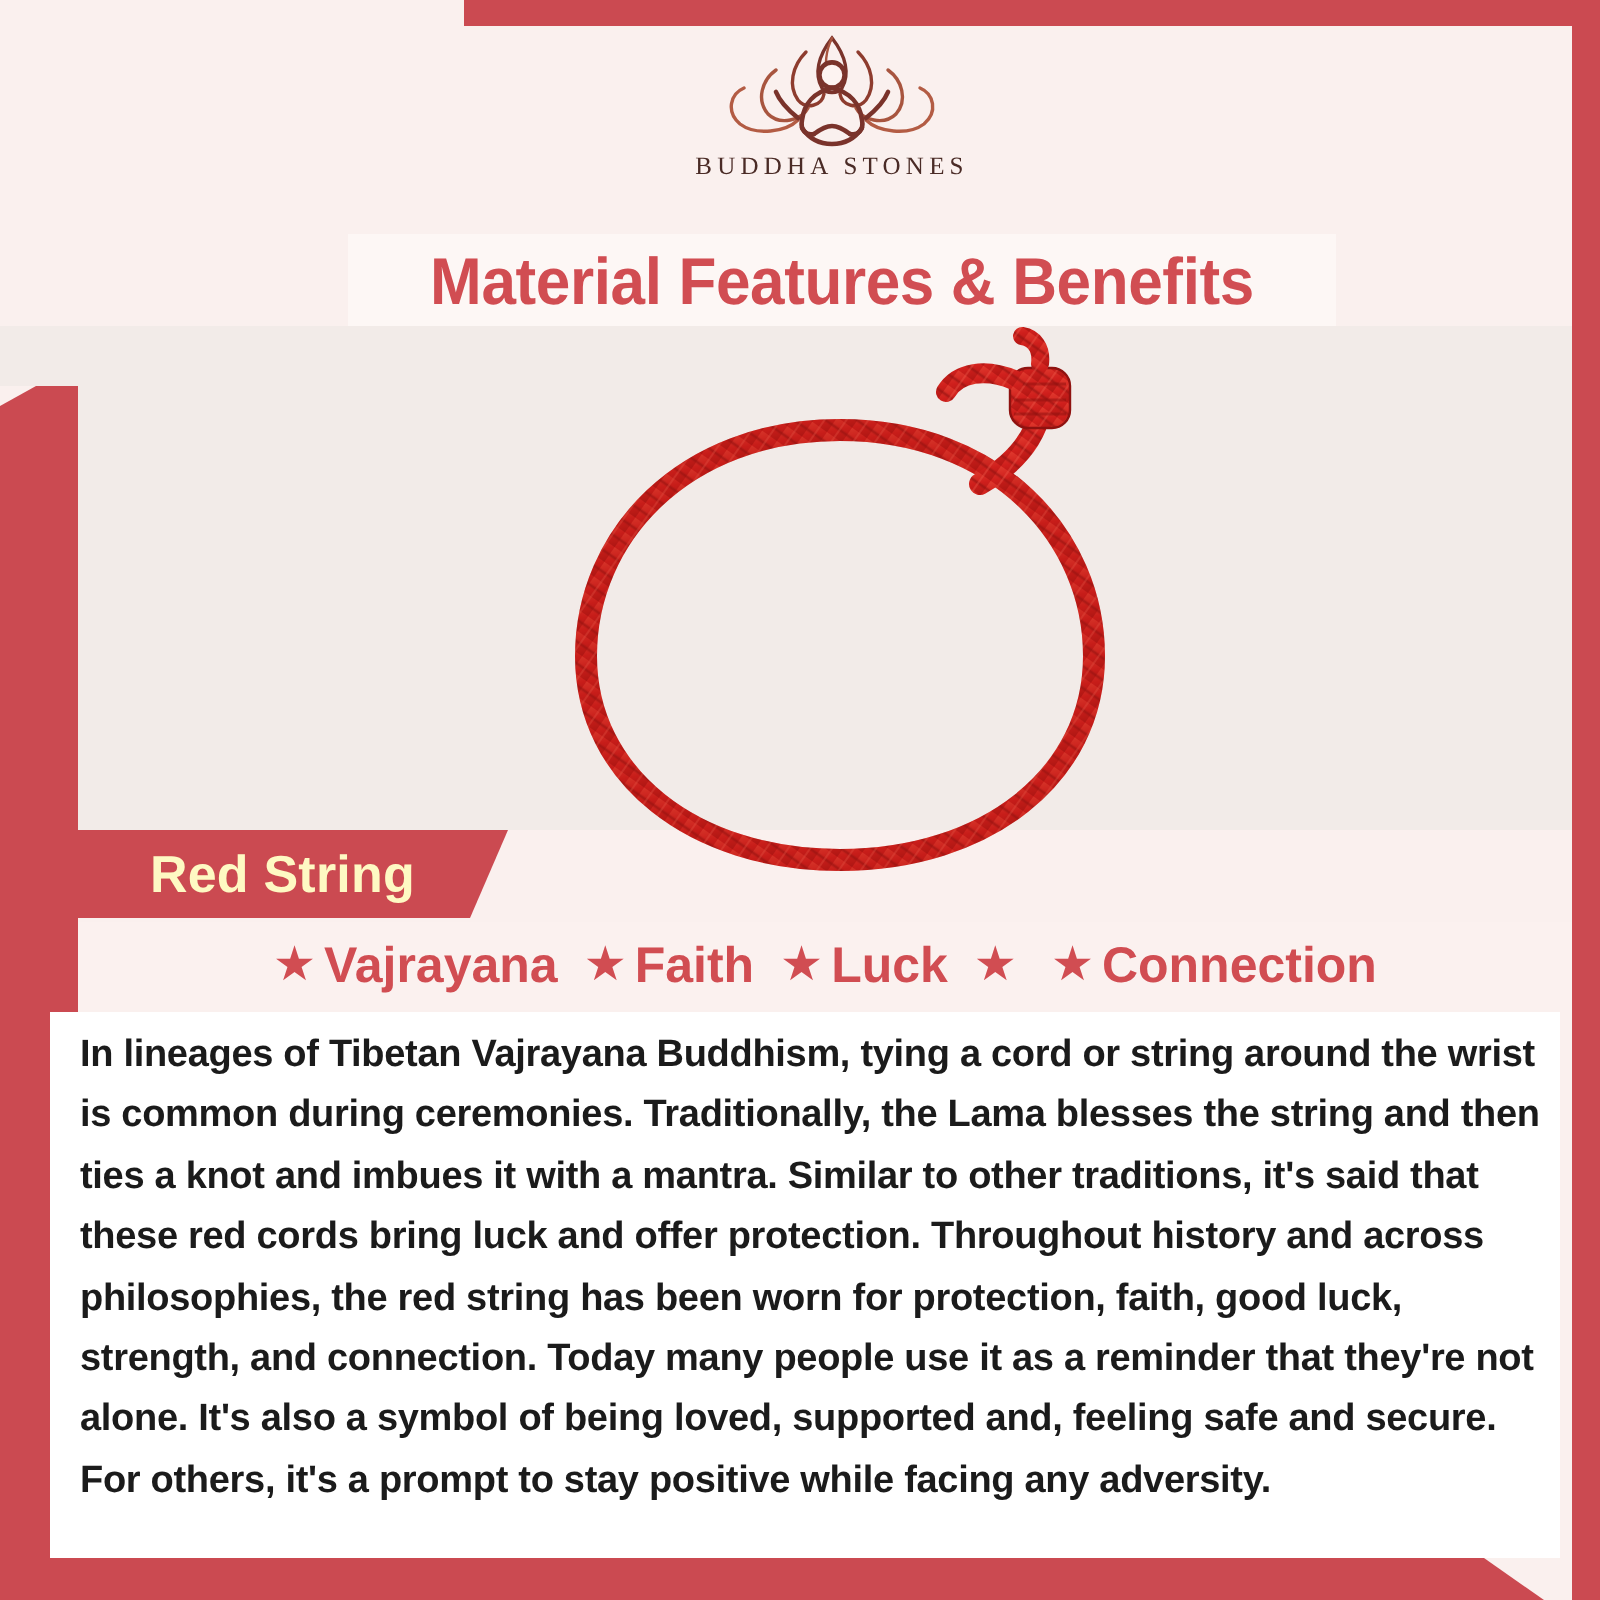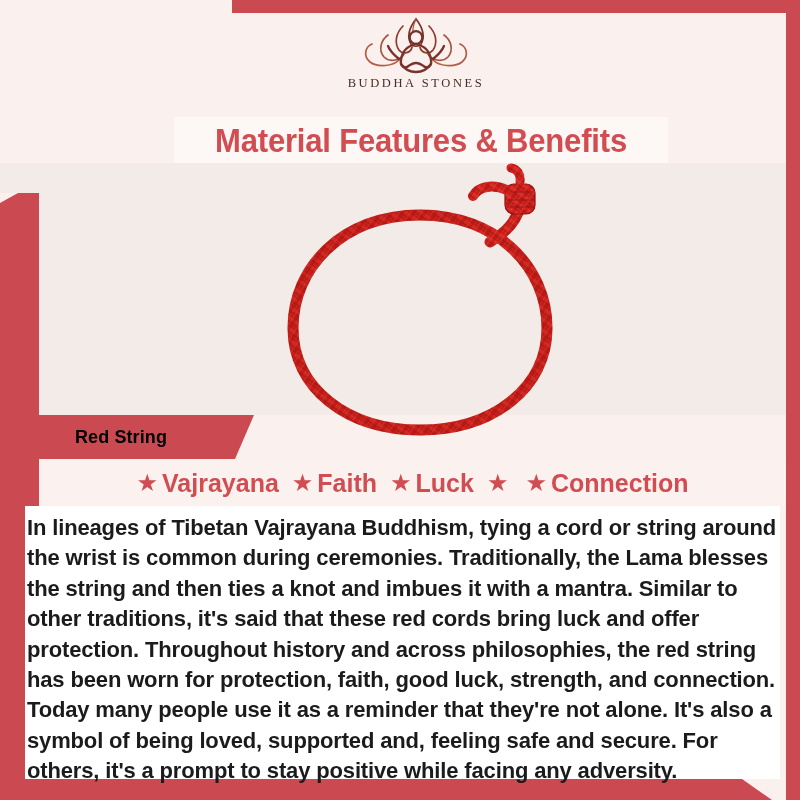--- a/index.html
+++ b/index.html
@@ -34,34 +34,34 @@
 
   
   .hero{position:absolute;left:39px;top:163px;width:747px;height:252px;background:#f2ebe8;}
   .hero-left-fade{position:absolute;left:0;top:163px;width:39px;height:30px;background:#f2ebe8;}
   .bracelet{position:absolute;left:255px;top:160px;width:330px;height:290px;}
 
   
   .banner{position:absolute;left:39px;top:415px;width:215px;height:44px;background:#cb4a51;
           clip-path:polygon(0 0,215px 0,196px 100%,0 100%);
           display:flex;align-items:center;}
-  .banner-label{color:#000000;font-size:18px;font-weight:bold;padding-left:36px;letter-spacing:0.1px;text-align:center;}
+  .banner-label{color:#fef9c3;font-size:26px;font-weight:bold;padding-left:36px;letter-spacing:0.1px;text-align:center;}
   .banner-strip{position:absolute;left:0;top:415px;width:39px;height:44px;background:#cb4a51;}
   .below-banner{position:absolute;left:39px;top:415px;width:747px;height:44px;background:#f5efec;z-index:-1;}
 
   
   .benefits{position:absolute;left:39px;top:461px;width:747px;height:44px;
             background:#fbf1ef;display:flex;align-items:center;justify-content:center;gap:0;}
   .benefit{display:flex;align-items:center;color:#d14d52;font-size:25px;font-weight:bold;white-space:nowrap;}
   .benefit .star{font-size:24px;line-height:1;margin-right:4px;}
   .benefit + .benefit{margin-left:13px;}
 
   
   .copy{position:absolute;left:25px;top:506px;width:755px;height:273px;background:#ffffff;}
-  .copy p{margin:0;padding:7px 0 0 2px;color:#1b1b1b;font-size:22px;font-weight:bold;
+  .copy p{margin:0;padding:7px 0 0 15px;color:#1b1b1b;font-size:19px;font-weight:bold;
           line-height:30.4px;letter-spacing:-0.15px;text-align:left;}
 </style>
 </head>
 <body>
 
 <div class="canvas">
 
   <div class="band-top"></div>
   <div class="band-right"></div>
   <div class="hero-left-fade"></div>

